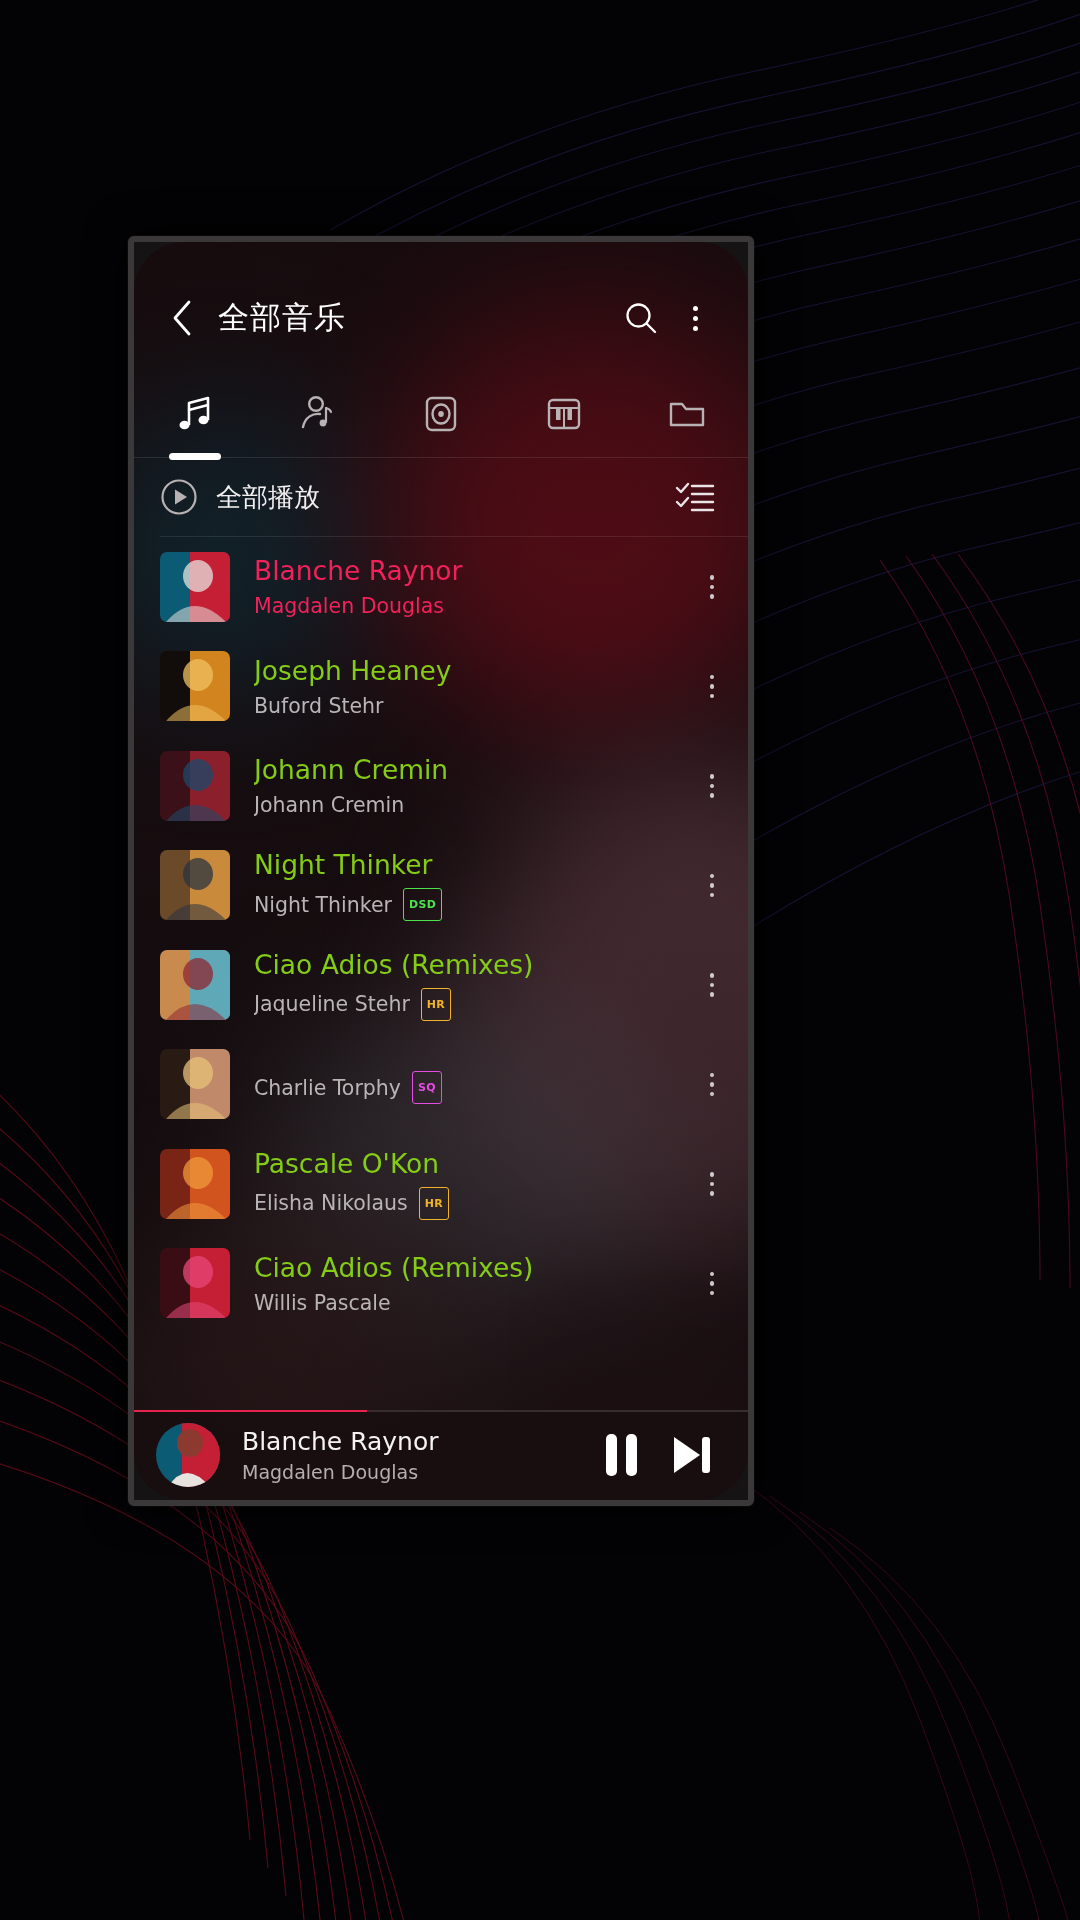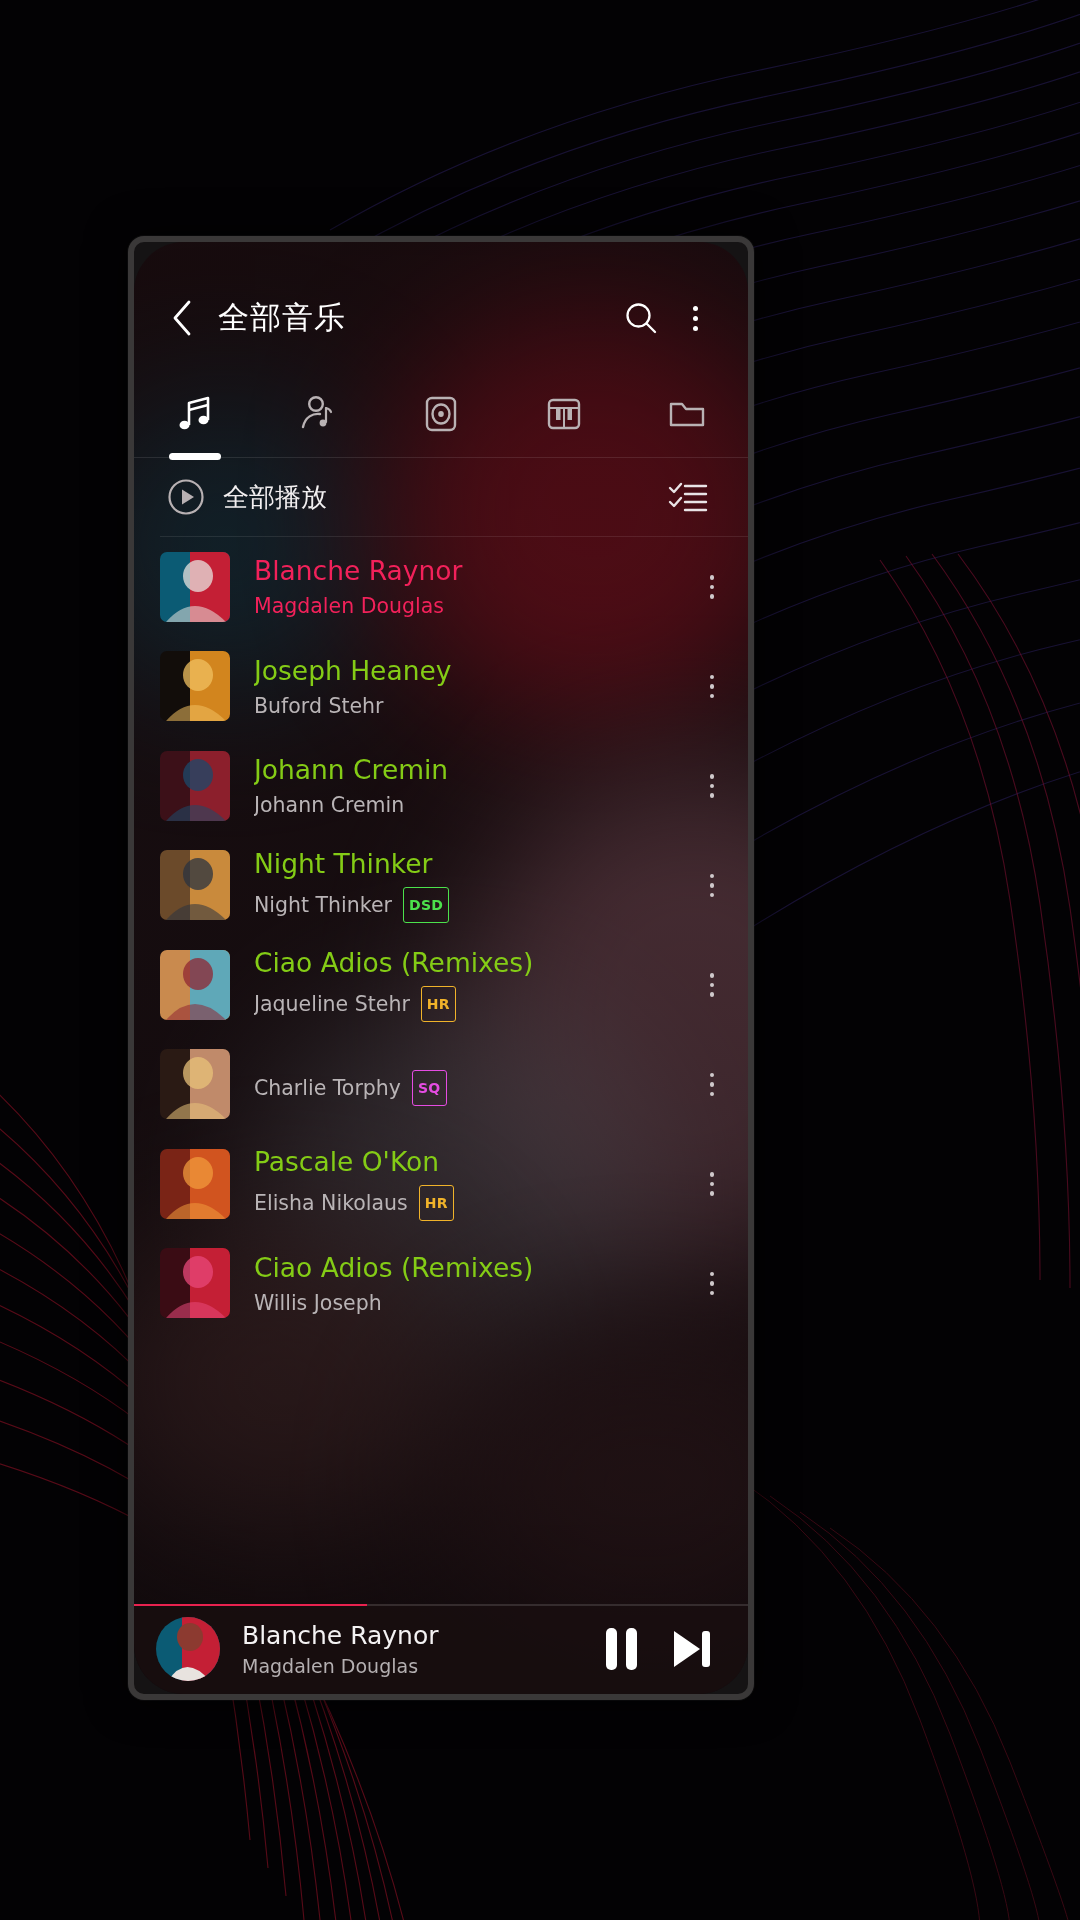--- a/index.html
+++ b/index.html
@@ -11,22 +11,22 @@
   }
 
   
   #wallpaper { position:absolute; inset:0; background:#030204; }
   #wallpaper svg { position:absolute; inset:0; }
 
   
   #phone {
     position:absolute;
     left:128px; top:236px;
-    width:626px; height:1464px;
-    border-radius:16px;
+    width:626px; height:1270px;
+    border-radius:6px;
     background:#151314;
     border:6px solid #3a3838;
     box-shadow:0 0 40px rgba(0,0,0,.85), 0 0 0 1px rgba(255,255,255,.05);
     overflow:hidden;
   }
   #screen {
     position:absolute; inset:0;
     border-radius:50px;
     overflow:hidden;
     background:#1a0f12;
@@ -63,40 +63,40 @@
          height:100%; cursor:pointer; position:relative; }
   .tab svg { display:block; }
   .tab .ind { position:absolute; bottom:-2px; left:50%; transform:translateX(-50%);
               width:52px; height:7px; border-radius:4px; background:#fff; }
   #tabdiv { position:absolute; left:0; right:0; top:215px; height:1px;
             background:rgba(255,255,255,.10); z-index:6; }
 
   
   #playall {
     position:absolute; left:0; right:0; top:216px; height:78px;
-    display:flex; align-items:center; padding:0 33px; z-index:6;
+    display:flex; align-items:center; padding:0 26px; z-index:6;
   }
   #playall-label { font-size:26px; color:#f2eff0; margin-left:18px;
                    font-family:"DejaVu Sans","Liberation Sans",sans-serif; }
   #playall-spacer { flex:1; }
   #playall-div { position:absolute; left:26px; right:0; top:294px; height:1px;
                  background:rgba(255,255,255,.09); z-index:6; }
 
   
   #list { position:absolute; left:0; right:0; top:295px; bottom:90px; z-index:6; overflow:hidden; }
   .row { height:99.5px; display:flex; align-items:center; padding:0 10px 0 26px; position:relative; }
   .art { width:70px; height:70px; border-radius:7px; flex:0 0 70px; overflow:hidden; position:relative; }
   .art .ph { position:absolute; inset:0; }
   .meta { flex:1; margin-left:24px; min-width:0; }
   .title { font-size:26.5px; color:#84cc16; white-space:nowrap; overflow:hidden; text-overflow:ellipsis;
            font-family:"DejaVu Sans","Liberation Sans",sans-serif; line-height:1.2; }
   .subwrap { display:flex; align-items:center; gap:11px; margin-top:7px; }
   .sub { font-size:20.5px; color:#b9b4b6; white-space:nowrap; overflow:hidden; text-overflow:ellipsis;
          font-family:"DejaVu Sans","Liberation Sans",sans-serif; }
-  .badge { font-size:14px; line-height:1; padding:10px 5px; border-radius:3px; border:1.6px solid;
+  .badge { font-size:11px; line-height:1; padding:10px 5px; border-radius:3px; border:1.6px solid;
            font-weight:700; letter-spacing:.3px; font-family:"DejaVu Sans","Liberation Sans",sans-serif; }
   .row.playing .title { color:#f2215a; }
   .row.playing .sub   { color:#f2215a; }
   .rowmenu { width:52px; height:62px; display:flex; flex-direction:column; align-items:center;
              justify-content:center; gap:5px; cursor:pointer; flex:0 0 52px; }
   .rowmenu i { width:4.5px; height:4.5px; border-radius:50%; background:#cfc9cb; display:block; }
 
   
   #nowbar { position:absolute; left:0; right:0; bottom:0; height:90px; z-index:7;
             background:rgba(24,14,15,.86); display:flex; align-items:center; padding:0 22px; }
@@ -419,21 +419,21 @@
             <svg class="ph" viewBox="0 0 70 70">
               <rect width="70" height="70" fill="#3a0c14"></rect>
               <rect x="30" y="0" width="40" height="70" fill="#c41f35"></rect>
               <ellipse cx="38" cy="24" rx="15" ry="16" fill="#e8487a" opacity="0.75"></ellipse>
               <path d="M6 70 Q 34 38 66 70 Z" fill="#e8487a" opacity="0.55"></path>
             </svg>
           </div>
           <div class="meta">
             <div class="title">Ciao Adios (Remixes)</div>
             <div class="subwrap">
-              <div class="sub">Willis Joseph</div>
+              <div class="sub">Willis Pascale</div>
             </div>
           </div>
           <div class="rowmenu">
             <i></i>
             <i></i>
             <i></i>
           </div>
         </div>
       </div>
 

